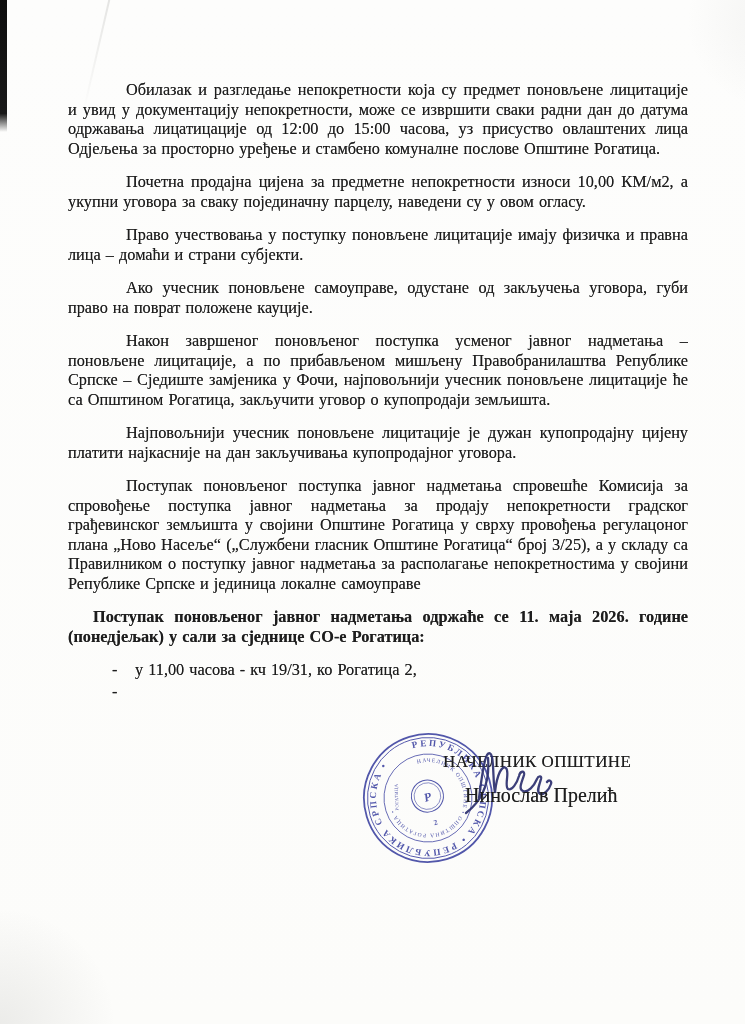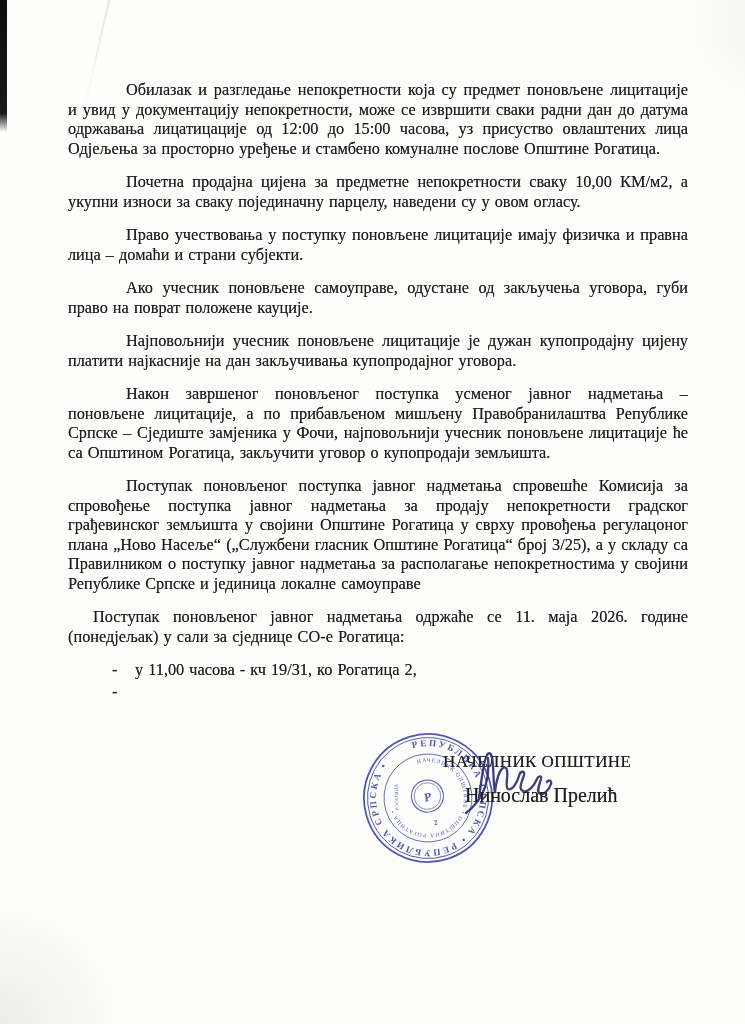--- a/index.html
+++ b/index.html
@@ -36,21 +36,21 @@
   }
   
   .doc{
     position:absolute;left:68px;top:80px;width:620px;
     font-size:16.3px;line-height:19.5px;
     text-align:justify;
     text-shadow:0 0 .4px rgba(25,25,25,.65);
     word-spacing:1px;
   }
   .doc p{margin:0 0 14px 0;text-indent:58px;}
-  .doc p.small-indent{text-indent:25px;}
+  .doc p.small-indent{text-indent:25px;font-weight:bold;}
   .schedule{margin:6px 0 0 0;padding:0;list-style:none;text-align:left;}
   .schedule li{display:flex;gap:0;margin:0 0 2px 0;padding-left:44px;}
   .schedule .dash{width:23px;flex:0 0 auto;}
   
   .sig-title{
     position:absolute;left:443px;top:752px;
     font-size:17px;letter-spacing:.4px;
     text-shadow:0 0 .4px rgba(25,25,25,.6);
     white-space:nowrap;
   }
@@ -77,25 +77,25 @@
 <body>
 
 <div class="page">
 
   <div class="scan-bar"></div>
   <div class="crease-tl"></div>
   <div class="crease-tr"></div>
 
   <div class="doc">
     <p>Обилазак и разгледање непокретности која су предмет поновљене лицитације и увид у документацију непокретности, може се извршити сваки радни дан до датума одржавања лицатицације од 12:00 до 15:00 часова, уз присуство овлаштених лица Одјељења за просторно уређење и стамбено комуналне послове Општине Рогатица.</p>
-    <p>Почетна продајна цијена за предметне непокретности сваку 10,00 КМ/м2, а укупни износи за сваку појединачну парцелу, наведени су у овом огласу.</p>
+    <p>Почетна продајна цијена за предметне непокретности износи 10,00 КМ/м2, а укупни уговора за сваку појединачну парцелу, наведени су у овом огласу.</p>
     <p>Право учествовања у поступку поновљене лицитације имају физичка и правна лица – домаћи и страни субјекти.</p>
     <p>Ако учесник поновљене самоуправе, одустане од закључења уговора, губи право на поврат положене кауције.</p>
+    <p>Након завршеног поновљеног поступка усменог јавног надметања – поновљене лицитације, а по прибављеном мишљену Правобранилаштва Републике Српске – Сједиште замјеника у Фочи, најповољнији учесник поновљене лицитације ће са Општином Рогатица, закључити уговор о купопродаји земљишта.</p>
     <p>Најповољнији учесник поновљене лицитације је дужан купопродајну цијену платити најкасније на дан закључивања купопродајног уговора.</p>
-    <p>Након завршеног поновљеног поступка усменог јавног надметања – поновљене лицитације, а по прибављеном мишљену Правобранилаштва Републике Српске – Сједиште замјеника у Фочи, најповољнији учесник поновљене лицитације ће са Општином Рогатица, закључити уговор о купопродаји земљишта.</p>
     <p>Поступак поновљеног поступка јавног надметања спровешће Комисија за спровођење поступка јавног надметања за продају непокретности градског грађевинског земљишта у својини Општине Рогатица у сврху провођења регулацоног плана „Ново Насеље“ („Службени гласник Општине Рогатица“ број 3/25), а у складу са Правилником о поступку јавног надметања за располагање непокретностима у својини Републике Српске и јединица локалне самоуправе</p>
     <p class="small-indent">Поступак поновљеног јавног надметања одржаће се 11. маја 2026. године (понедјељак) у сали за сједнице СО-е Рогатица:</p>
     <ul class="schedule">
       <li>
         <span class="dash">-</span>
         <span>у 11,00 часова - кч 19/31, ко Рогатица 2,</span>
       </li>
       <li>
         <span class="dash">-</span>
       </li>

